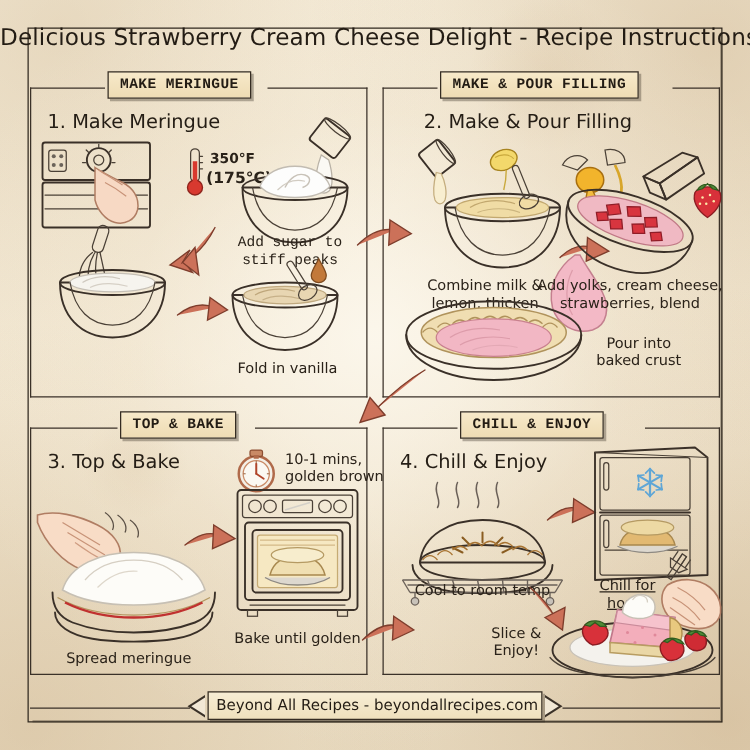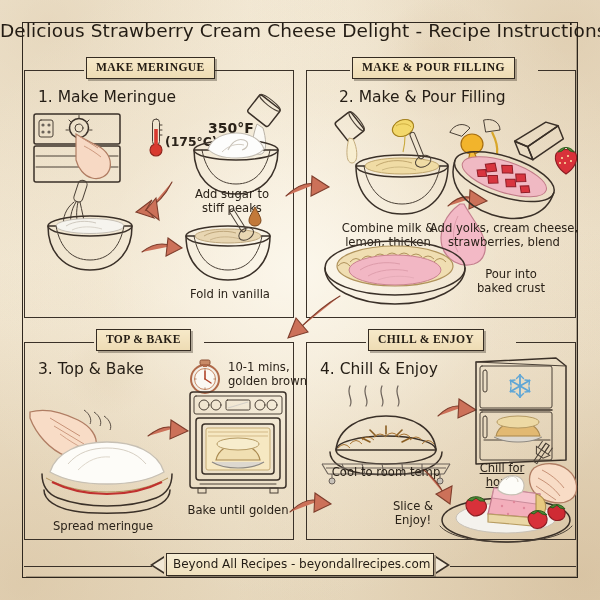--- a/index.html
+++ b/index.html
@@ -65,21 +65,21 @@
     background: linear-gradient(180deg,#f7e9c9 0%, #eedcb4 100%);
     border: 1.6px solid #352c22;
     color: #231c14;
     font-size: 11.6px;
     font-weight: bold;
     letter-spacing: 0.35px;
     text-align: center;
     padding: 3px 9px 4px;
     white-space: nowrap;
     box-shadow: 2px 2px 0 rgba(52,42,32,0.35);
-    font-family: Liberation Serif, serif;
+    font-family: Liberation Mono, monospace;
   }
 
   
   .panel {
     position: absolute;
     border: 1.5px solid #3a3128;
     background: transparent;
   }
 
   
@@ -205,21 +205,21 @@
   <div class="art" style="left:148px; top:117px;">
     <svg width="16" height="42" viewBox="0 0 16 42">
       <rect x="4.5" y="2" width="7" height="26" rx="3.5" fill="#f3efe8" class="ink-thin"></rect>
       <circle cx="8" cy="33" r="6" fill="#d8392f" stroke="#8e241c" stroke-width="1.1"></circle>
       <rect x="6.2" y="12" width="3.6" height="19" fill="#d8392f"></rect>
       <line x1="12" y1="8" x2="14" y2="8" class="ink-thin"></line>
       <line x1="12" y1="13" x2="14" y2="13" class="ink-thin"></line>
       <line x1="12" y1="18" x2="14" y2="18" class="ink-thin"></line>
     </svg>
   </div>
-  <div class="cap left" style="left:168px; top:120px; font-size:14px; font-weight:bold;margin-left:40px;">350°F</div>
+  <div class="cap left" style="left:168px; top:120px; font-size:11px; font-weight:bold;">350°F</div>
   <div class="cap left" style="left:165px; top:135px; font-size:12.4px; font-weight:bold;">(175°C)</div>
 
   <div class="art" style="left:230px; top:96px;">
     <svg width="62" height="64" viewBox="0 0 62 64">
       <g transform="rotate(38 30 18)">
         <rect x="18" y="2" width="26" height="22" rx="2.5" fill="#f4f1ea" class="ink"></rect>
         <ellipse cx="31" cy="3" rx="13" ry="3.2" fill="#e8e3da" class="ink-thin"></ellipse>
       </g>
       <path d="M27 28 C24 36 22 44 23 52 C24 58 29 60 33 57 C37 53 36 42 33 32 Z" fill="#fbf9f4" stroke="#b9b2a6" stroke-width="1"></path>
     </svg>
@@ -227,21 +227,21 @@
   <div class="art" style="left:188px; top:130px;">
     <svg width="96" height="70" viewBox="0 0 96 70">
       <path d="M6 20 C6 46 22 64 48 64 C74 64 90 46 90 20 Z" fill="#eef0ef" class="ink"></path>
       <ellipse cx="48" cy="20" rx="42" ry="10" fill="#f8f9f8" class="ink"></ellipse>
       <path d="M14 20 C18 42 30 54 48 54 C66 54 78 42 82 20" fill="none" class="ink-thin"></path>
       <path d="M20 19 C24 8 36 3 48 3 C60 3 72 8 76 19 C70 26 58 28 48 28 C38 28 26 26 20 19 Z" fill="#fdfdfc" stroke="#c2bcb2" stroke-width="1.1"></path>
       <path d="M40 20 C44 12 50 8 56 10 C62 12 60 18 54 20" fill="none" stroke="#c8c2b8" stroke-width="1.1"></path>
       <path d="M34 22 C40 16 48 13 56 15" fill="none" stroke="#d2ccc2" stroke-width="1"></path>
     </svg>
   </div>
-  <div class="cap" style="left:178px; top:188px; width:108px; white-space:pre-line;">Add sugar to
+  <div class="cap" style="left:178px; top:188px; width:108px; white-space:pre-line;font-family:Liberation Mono, monospace;">Add sugar to
 stiff peaks</div>
 
   <div class="art" style="left:126px; top:178px;">
     <svg width="54" height="46" viewBox="0 0 54 46">
       <path d="M46 4 C40 16 32 26 20 32 L26 22 L10 34 L28 40 L22 32" class="arrow" fill="none" stroke-width="5" stroke-linecap="round"></path>
       <path d="M20 32 L30 20 L33 42 Z" class="arrow"></path>
     </svg>
   </div>
 
   <div class="art" style="left:52px; top:180px;">

